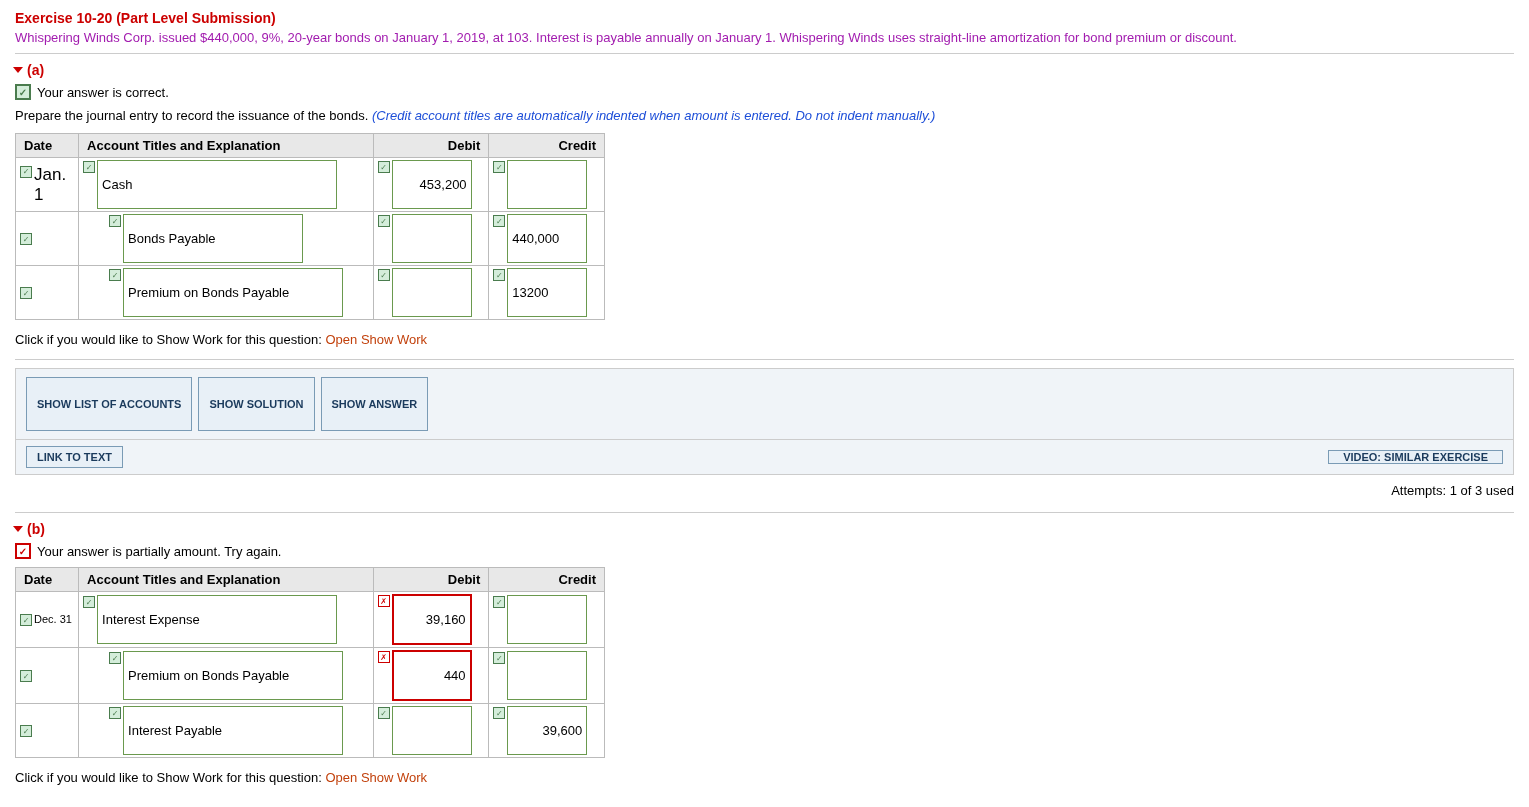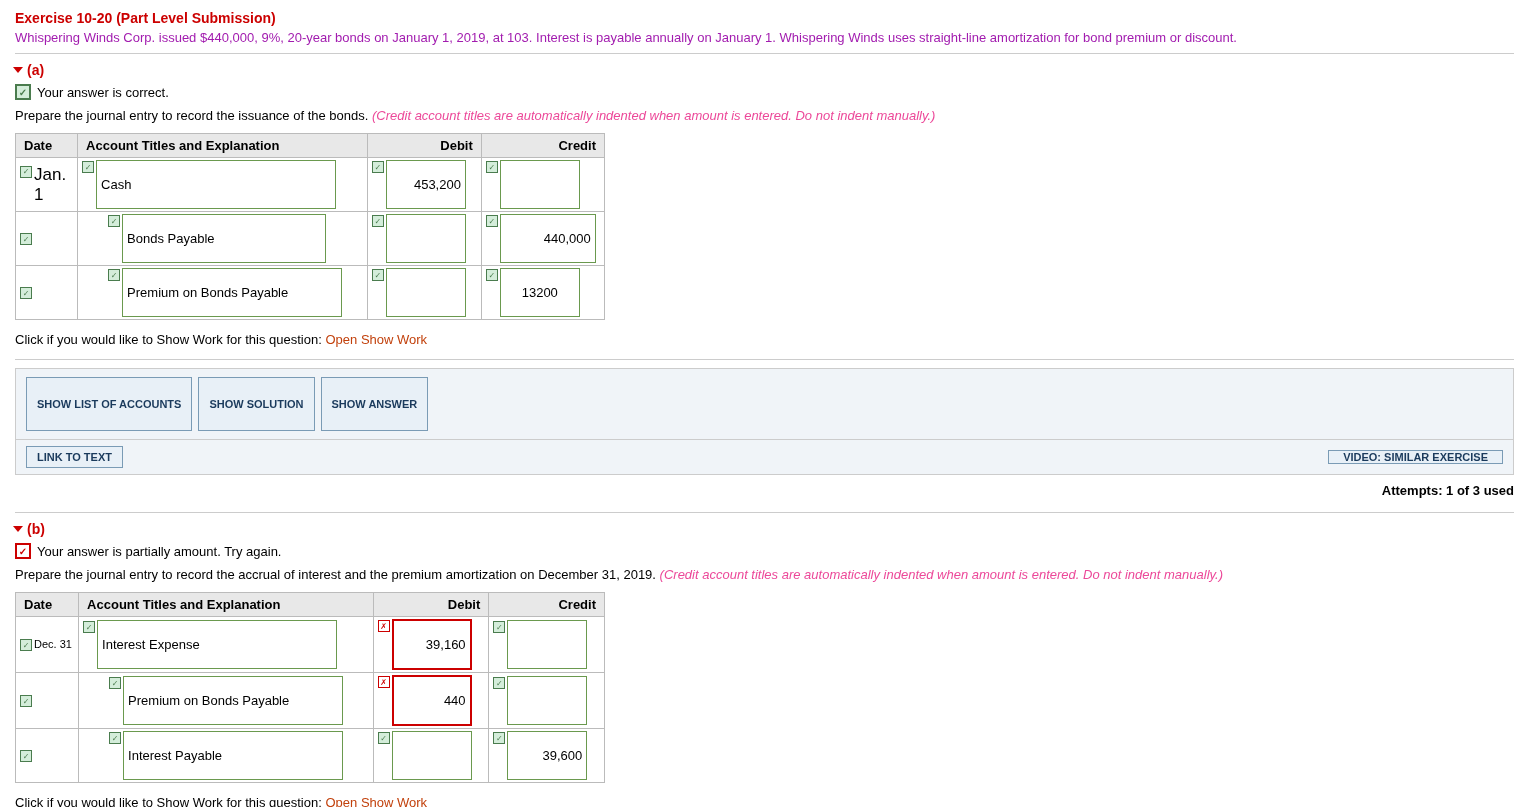--- a/index.html
+++ b/index.html
@@ -73,21 +73,21 @@
       justify-content: center;
       color: #c00;
       font-size: 10px;
       font-weight: bold;
     }
     .instruction {
       font-size: 13px;
       margin-bottom: 10px;
     }
     .instruction .red-italic {
-      color: #ec4899;
+      color: #1d4ed8;
       font-style: italic;
     }
     table.journal {
       border-collapse: collapse;
       width: 590px;
       margin-bottom: 12px;
     }
     table.journal th {
       background: #e8e8e8;
       border: 1px solid #bbb;
@@ -198,21 +198,21 @@
       background: #e8f0f7;
       color: #1a3a5c;
       font-size: 11px;
       font-weight: bold;
       padding: 0 14px;
       cursor: pointer;
       text-transform: uppercase;
     }
     .attempts {
       text-align: right;
-      font-weight: bold;
+      font-weight: normal;
       font-size: 13px;
       margin: 6px 0 14px 0;
     }
     .indent-cell {
       padding-left: 30px !important;
     }
   </style>
 </head>
 <body>
 
@@ -276,33 +276,33 @@
 
       <tr>
         <td>
           <div class="cell-with-check">
             <div class="small-check">✓</div>
           </div>
         </td>
         <td class="indent-cell">
           <div class="cell-with-check">
             <div class="small-check">✓</div>
-            <input type="text" class="input-field" value="Bonds Payable" style="width: 204px;">
-          </div>
-        </td>
-        <td>
-          <div class="cell-with-check">
-            <div class="small-check">✓</div>
-            <input type="text" class="input-field input-right" value="" style="width: 80px; text-align: right;">
-          </div>
-        </td>
-        <td>
-          <div class="cell-with-check">
-            <div class="small-check">✓</div>
-            <input type="text" class="input-field input-right" value="440,000" style="width: 96px; text-align: right;">
+            <input type="text" class="input-field" value="Bonds Payable" style="width: 180px;">
+          </div>
+        </td>
+        <td>
+          <div class="cell-with-check">
+            <div class="small-check">✓</div>
+            <input type="text" class="input-field input-right" value="" style="width: 80px; text-align: right;">
+          </div>
+        </td>
+        <td>
+          <div class="cell-with-check">
+            <div class="small-check">✓</div>
+            <input type="text" class="input-field input-right" value="440,000" style="width: 80px; text-align: left;">
           </div>
         </td>
       </tr>
 
       <tr>
         <td>
           <div class="cell-with-check">
             <div class="small-check">✓</div>
           </div>
         </td>
@@ -314,21 +314,21 @@
         </td>
         <td>
           <div class="cell-with-check">
             <div class="small-check">✓</div>
             <input type="text" class="input-field input-right" value="" style="width: 80px; text-align: right;">
           </div>
         </td>
         <td>
           <div class="cell-with-check">
             <div class="small-check">✓</div>
-            <input type="text" class="input-field input-right" value="13200" style="width: 80px; text-align: center;">
+            <input type="text" class="input-field input-right" value="13200" style="width: 80px; text-align: left;">
           </div>
         </td>
       </tr>
     </tbody>
   </table>
 
   <div class="show-work">
     <span>Click if you would like to Show Work for this question:</span>
     <a href="#">Open Show Work</a>
   </div>
@@ -354,24 +354,20 @@
   <div class="section-header">
     <span class="triangle"></span>
     <span>(b)</span>
   </div>
 
   <div class="correct-msg">
     <div class="partial-icon">✓</div>
     <span>Your answer is partially amount.  Try again.</span>
   </div>
 
-  <div class="instruction">
-    <span>Prepare the journal entry to record the accrual of interest and the premium amortization on December 31, 2019.</span>
-    <span class="red-italic">(Credit account titles are automatically indented when amount is entered. Do not indent manually.)</span>
-  </div>
 
   <table class="journal">
     <thead>
       <tr>
         <th style="width:60px;">Date</th>
         <th style="width:280px;">Account Titles and Explanation</th>
         <th style="width:110px; text-align:right;">Debit</th>
         <th style="width:110px; text-align:right;">Credit</th>
       </tr>
     </thead>

